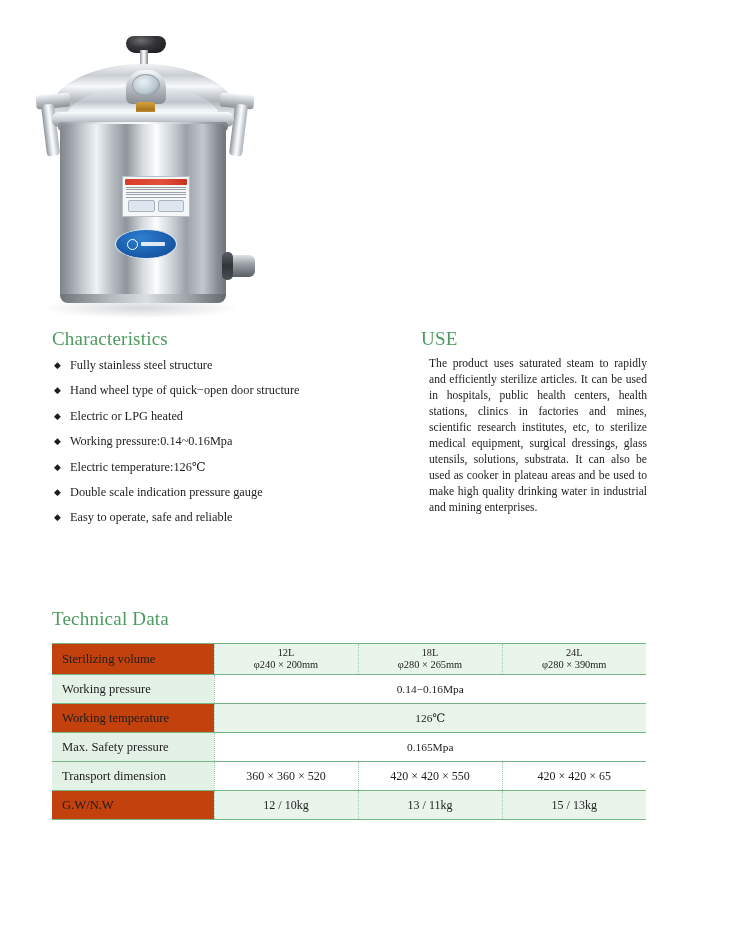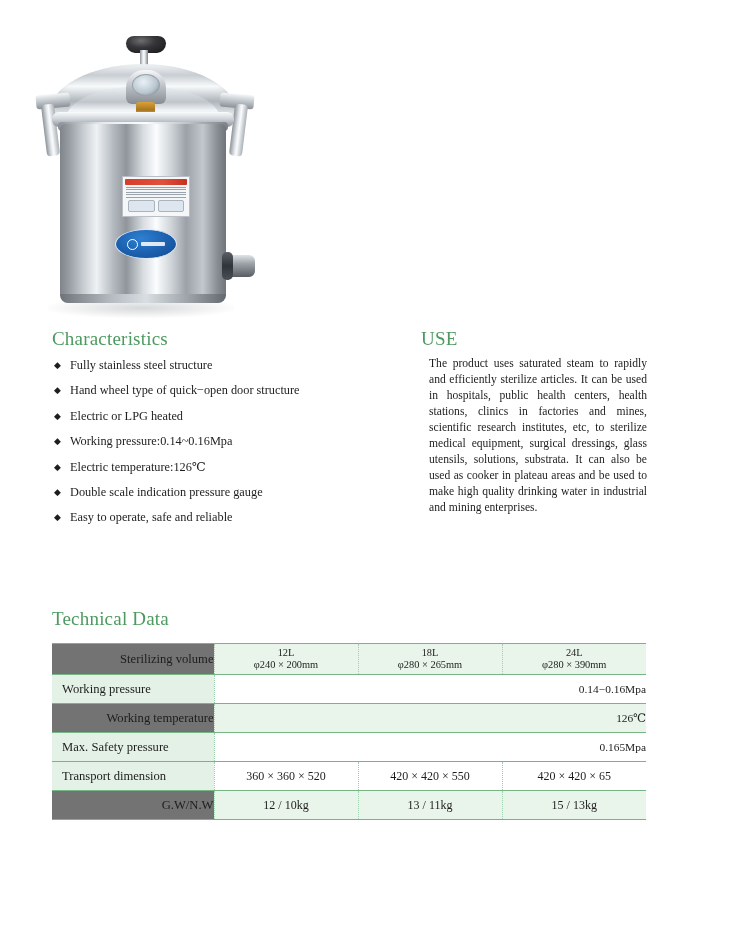--- a/index.html
+++ b/index.html
@@ -287,28 +287,28 @@
     background: #ffffff;
   }
   #technical-table tr.tint td { background: #e9f4ea; }
   #technical-table td.label-cell {
     width: 162px;
     background: #e4f1e6;
     padding-left: 10px;
     font-size: 12.6px;
     border-right: 1.3px dotted #9fd0ae;
   }
-  #technical-table tr.tint td.label-cell { background: #737373; text-align: right; }
+  #technical-table tr.tint td.label-cell { background: #c2410c; }
   #technical-table td.val {
     text-align: center;
     border-left: 1.3px dotted #9fd0ae;
   }
   #technical-table td.val.first { border-left: none; }
   #technical-table td.val-merged {
-    text-align: right;
+    text-align: center;
     font-size: 11.4px;
   }
   #technical-table tr.model-row td.val {
     font-size: 13.6px;
     letter-spacing: .4px;
     height: 46px;
   }
   #technical-table tr.volume-row td.val {
     font-size: 10.4px;
     line-height: 12.5px;

